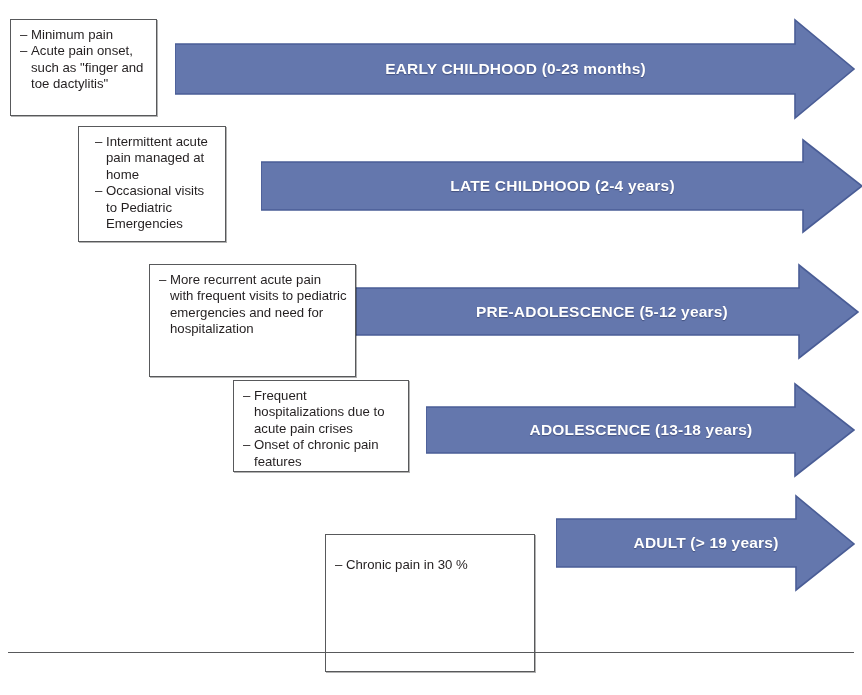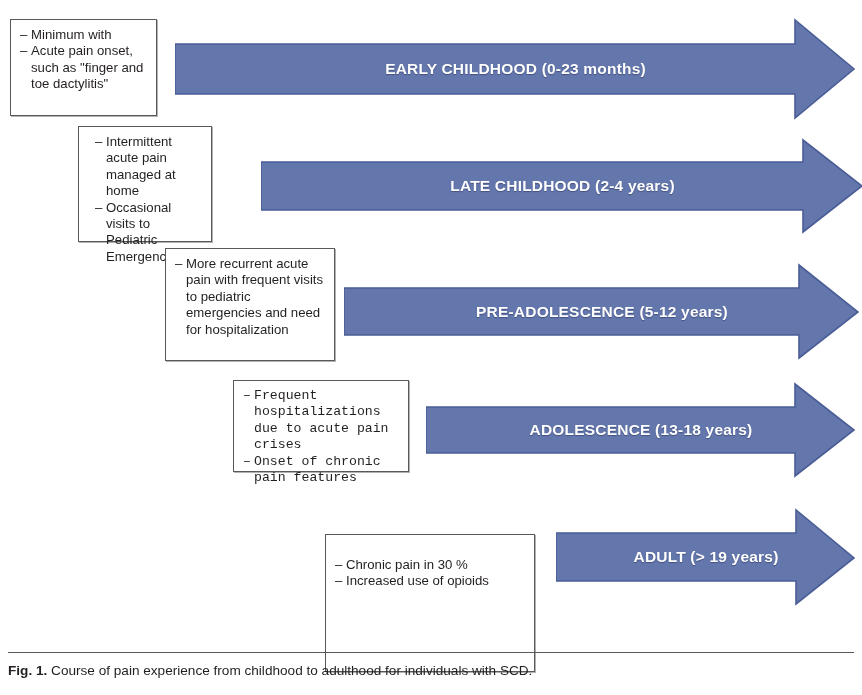--- a/index.html
+++ b/index.html
@@ -110,78 +110,74 @@
 
   <div class="arrow" style="left:175px; top:18px; width:681px; height:102px;">
     <svg viewBox="0 0 681 102" preserveAspectRatio="none">
       <polygon points="0,26 620,26 620,2 679,51 620,100 620,76 0,76" fill="#6477ad" stroke="#4a5d96" stroke-width="1.6"></polygon>
     </svg>
     <div class="arrow-label" style="padding-right:70px;">EARLY CHILDHOOD (0-23 months)</div>
   </div>
 
   <div class="txtbox" style="left:10px; top:19px; width:147px; height:97px;">
     <ul>
-      <li>Minimum with</li>
+      <li>Minimum pain</li>
       <li>Acute pain onset, such as "finger and toe dactylitis"</li>
     </ul>
   </div>
 
   <div class="arrow" style="left:261px; top:138px; width:603px; height:96px;">
     <svg viewBox="0 0 603 96" preserveAspectRatio="none">
       <polygon points="0,24 542,24 542,2 601,48 542,94 542,72 0,72" fill="#6477ad" stroke="#4a5d96" stroke-width="1.6"></polygon>
     </svg>
     <div class="arrow-label" style="padding-right:70px;">LATE CHILDHOOD (2-4 years)</div>
   </div>
 
-  <div class="txtbox" style="left:78px; top:126px; width:134px; height:116px;padding-left:16px;">
+  <div class="txtbox" style="left:78px; top:126px; width:148px; height:116px;padding-left:16px;">
     <ul>
       <li>Intermittent acute pain managed at home</li>
       <li>Occasional visits to Pediatric Emergencies</li>
     </ul>
   </div>
 
   <div class="arrow" style="left:344px; top:263px; width:516px; height:97px;">
     <svg viewBox="0 0 516 97" preserveAspectRatio="none">
       <polygon points="0,25 455,25 455,2 514,49 455,95 455,72 0,72" fill="#6477ad" stroke="#4a5d96" stroke-width="1.6"></polygon>
     </svg>
     <div class="arrow-label" style="padding-right:66px;">PRE-ADOLESCENCE (5-12 years)</div>
   </div>
 
-  <div class="txtbox" style="left:149px; top:248px; width:170px; height:113px;margin-left:16px;">
+  <div class="txtbox" style="left:149px; top:264px; width:207px; height:113px;">
     <ul>
       <li>More recurrent acute pain with frequent visits to pediatric emergencies and need for hospitalization</li>
     </ul>
   </div>
 
   <div class="arrow" style="left:426px; top:382px; width:430px; height:96px;">
     <svg viewBox="0 0 430 96" preserveAspectRatio="none">
       <polygon points="0,25 369,25 369,2 428,48 369,94 369,71 0,71" fill="#6477ad" stroke="#4a5d96" stroke-width="1.6"></polygon>
     </svg>
     <div class="arrow-label" style="padding-right:62px;">ADOLESCENCE (13-18 years)</div>
   </div>
 
-  <div class="txtbox" style="left:233px; top:380px; width:176px; height:92px;font-family:Liberation Mono, monospace;">
+  <div class="txtbox" style="left:233px; top:380px; width:176px; height:92px;">
     <ul>
       <li>Frequent hospitalizations due to acute pain crises</li>
       <li>Onset of chronic pain features</li>
     </ul>
   </div>
 
-  <div class="arrow" style="left:556px; top:508px; width:300px; height:98px;">
+  <div class="arrow" style="left:556px; top:494px; width:300px; height:98px;">
     <svg viewBox="0 0 300 98" preserveAspectRatio="none">
       <polygon points="0,25 240,25 240,2 298,50 240,96 240,73 0,73" fill="#6477ad" stroke="#4a5d96" stroke-width="1.6"></polygon>
     </svg>
     <div class="arrow-label" style="padding-right:60px;">ADULT (&gt; 19 years)</div>
   </div>
 
   <div class="txtbox" style="left:325px; top:488px; width:210px; height:138px; padding-top:22px;margin-top:46px;">
     <ul>
       <li>Chronic pain in 30 %</li>
-      <li>Increased use of opioids</li>
     </ul>
   </div>
 
   <div id="caption-rule"></div>
-  <div id="caption">
-    <span class="figlabel">Fig. 1.</span><span>&nbsp;</span><span>Course of pain experience from childhood to adulthood for individuals with SCD.</span>
-  </div>
 
 </div>
 
 </body></html>

